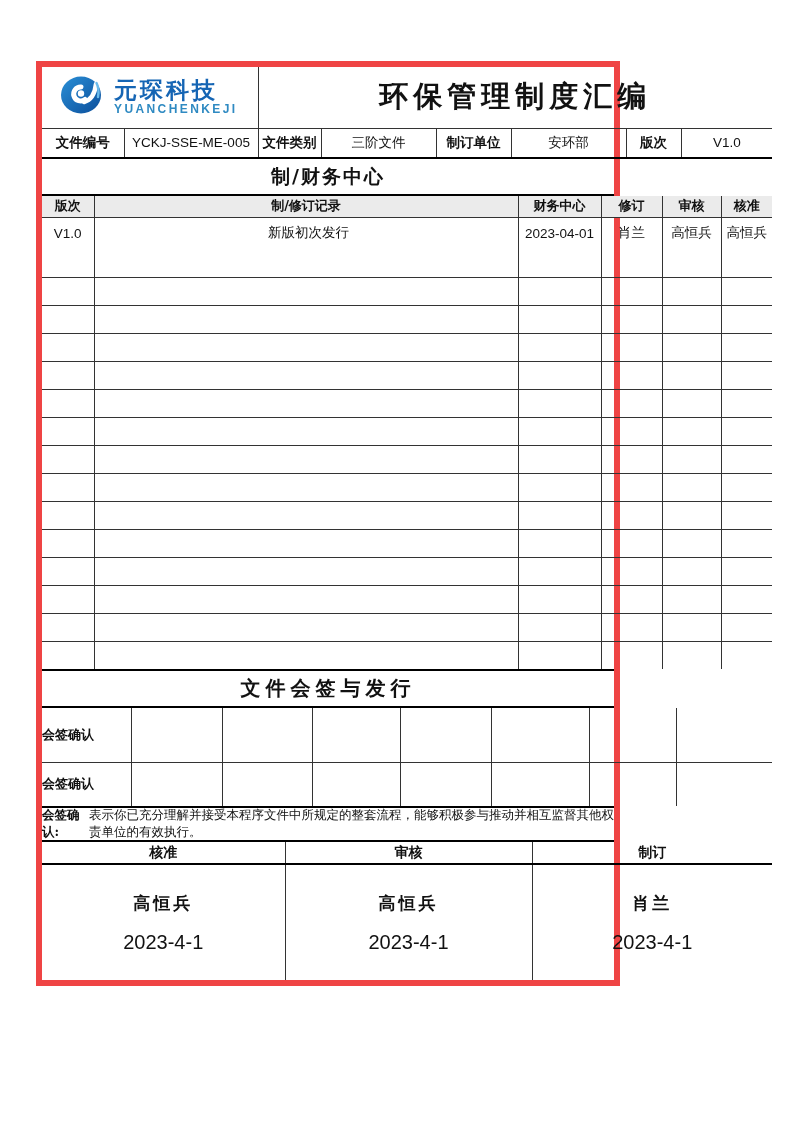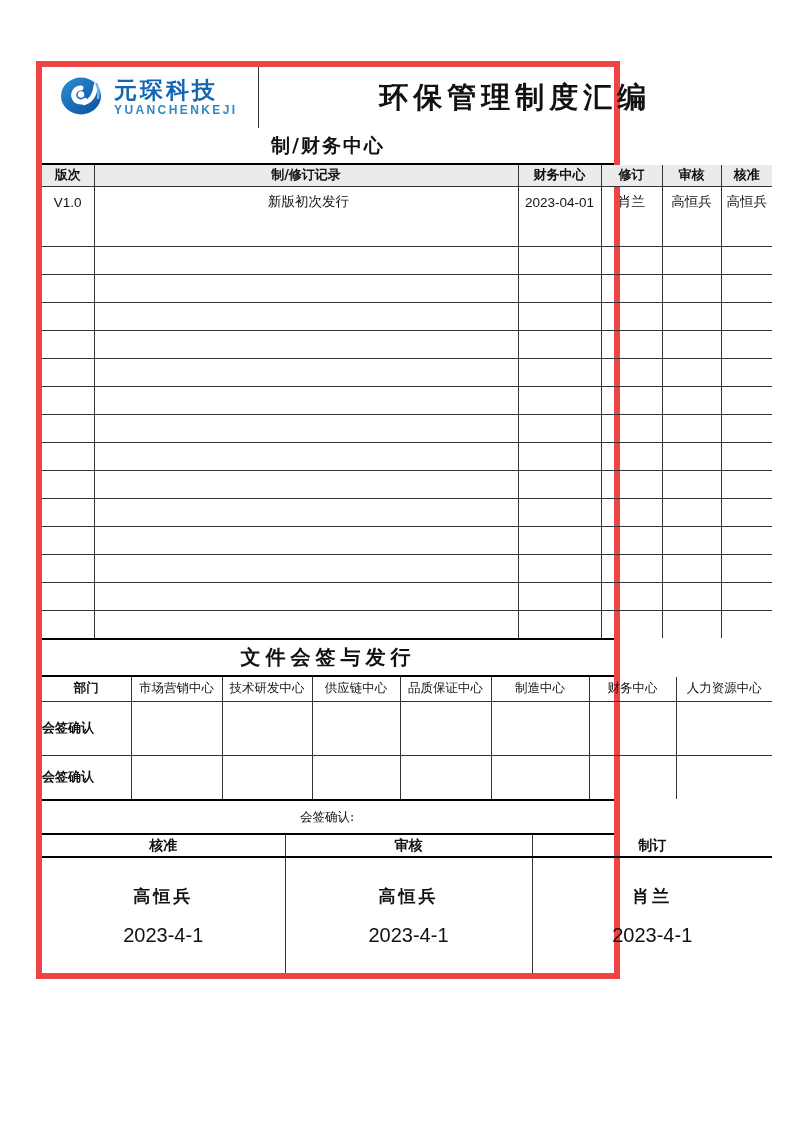--- a/index.html
+++ b/index.html
@@ -50,21 +50,21 @@
   
   .so-head td{height:24px;font-size:12.5px;text-align:center;}
   .so-label{font-weight:bold;font-size:13px;}
   .so-confirm td{height:54px;}
   .so-head2 td{height:24px;font-size:13px;text-align:center;}
   .so-confirm2 td{height:44px;}
 
   
   .note{border-top:2px solid #000;border-bottom:2px solid #000;height:32px;
     display:flex;align-items:center;justify-content:center;font-size:12.5px;}
-  .note b{font-weight:normal;margin-right:2px;}
+  .note b{font-weight:bold;margin-right:2px;}
 
   
   .ap-head td{height:22px;font-size:14px;font-weight:bold;text-align:center;
     border-bottom:2px solid #000;}
   .ap-body td{height:116px;text-align:center;vertical-align:middle;}
   .ap-name{font-size:17px;font-weight:bold;letter-spacing:3px;margin-bottom:9px;}
   .ap-date{font-family:"Liberation Sans", sans-serif;font-size:20px;margin-top:16px;}
 </style>
 </head>
 <body>
@@ -102,20 +102,30 @@
             </svg>
           </span>
           <span class="logo-text">
             <div class="cn">元琛科技</div>
             <div class="en">YUANCHENKEJI</div>
           </span>
         </div>
       </td>
       <td class="title-cell" colspan="6">环保管理制度汇编</td>
     </tr>
+    <tr class="info-row thick-bottom">
+      <td class="info-label">文件编号</td>
+      <td class="info-num">YCKJ-SSE-ME-005</td>
+      <td class="info-label">文件类别</td>
+      <td>三阶文件</td>
+      <td class="info-label">制订单位</td>
+      <td>安环部</td>
+      <td class="info-label">版次</td>
+      <td class="info-num">V1.0</td>
+    </tr>
   </tbody>
     </table>
 
   <div class="bar bar1">制/财务中心</div>
 
   <table>
     <colgroup>
       <col style="width:52px">
         <col style="width:424px">
         <col style="width:83px">
@@ -272,30 +282,20 @@
       <col style="width:89px">
         <col style="width:91px">
         <col style="width:90px">
         <col style="width:88px">
       <col style="width:91px">
         <col style="width:98px">
         <col style="width:87px">
         <col style="width:96px">
     </colgroup>
     <tbody>
-        <tr class="so-head">
-      <td class="so-label">部门</td>
-      <td>市场营销中心</td>
-      <td>技术研发中心</td>
-      <td>供应链中心</td>
-      <td>品质保证中心</td>
-      <td>制造中心</td>
-      <td>财务中心</td>
-      <td>人力资源中心</td>
-    </tr>
     <tr class="so-confirm">
       <td class="so-label">会签确认</td>
       <td></td>
       <td></td>
       <td></td>
       <td></td>
       <td></td>
       <td></td>
       <td></td>
     </tr>
@@ -307,20 +307,21 @@
       <td></td>
       <td></td>
       <td></td>
       <td></td>
     </tr>
   </tbody>
     </table>
 
   <div class="note">
     <b>会签确认:</b>
+    <span>表示你已充分理解并接受本程序文件中所规定的整套流程，能够积极参与推动并相互监督其他权责单位的有效执行。</span>
   </div>
 
   <table>
     <colgroup>
         <col style="width:243px">
         <col style="width:247px">
         <col style="width:240px">
       </colgroup>
     <tbody>
         <tr class="ap-head">

